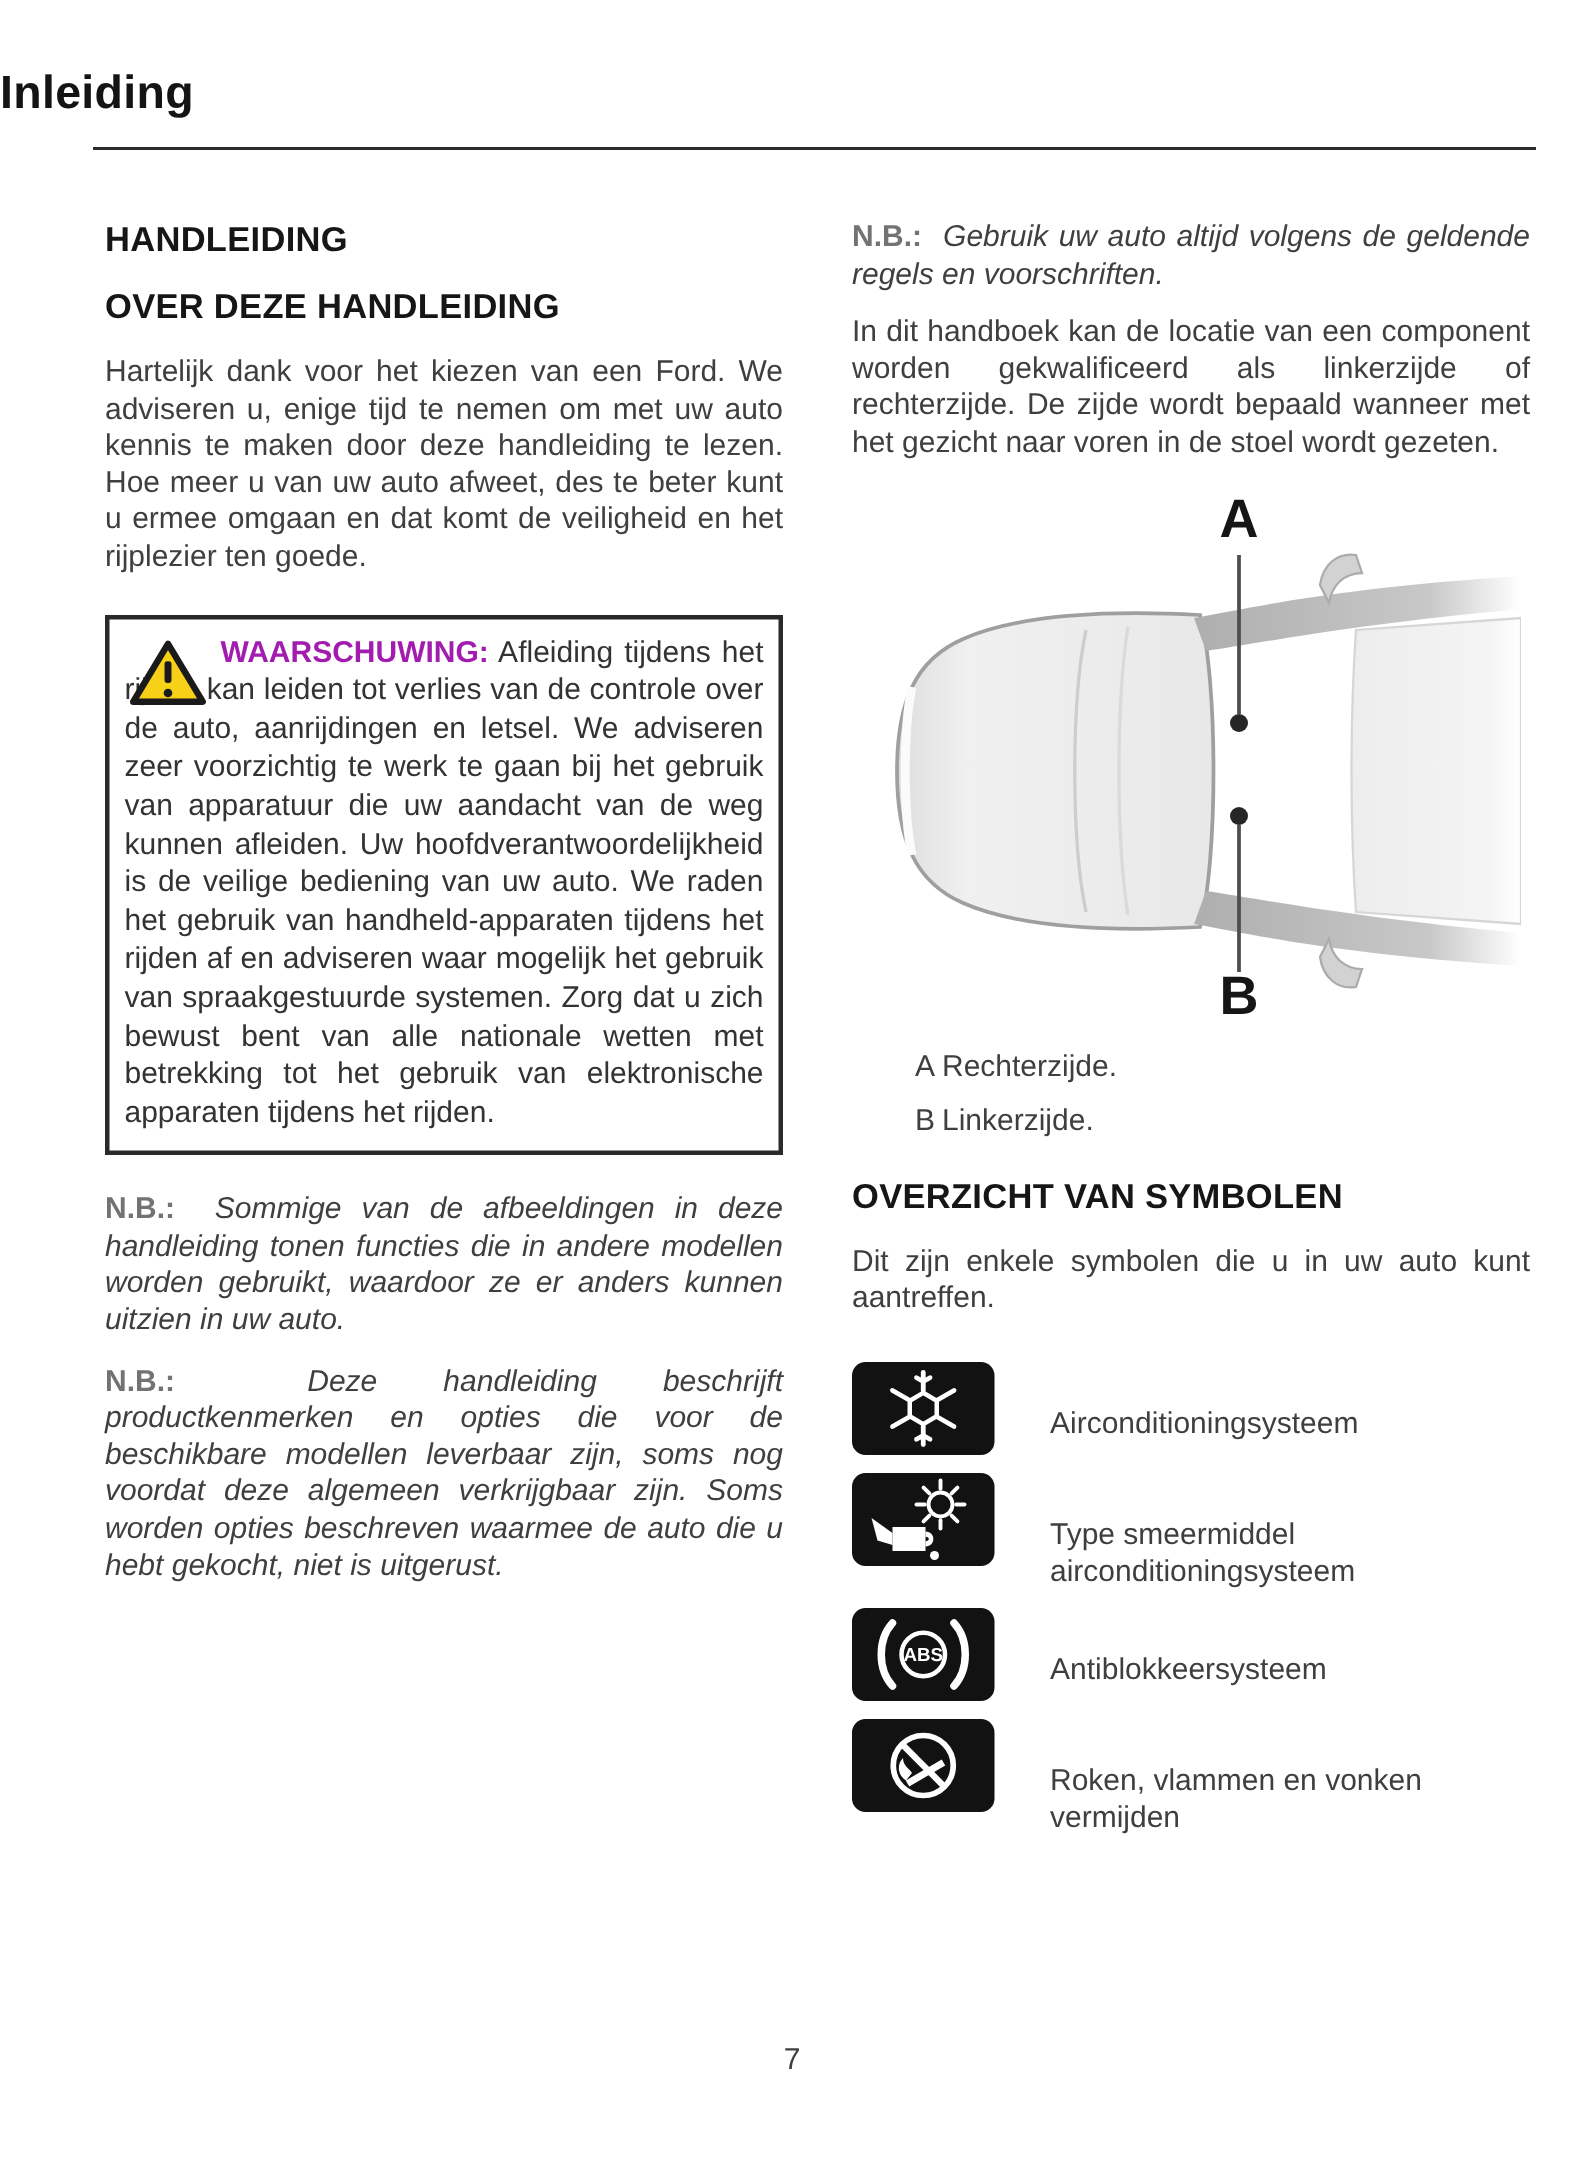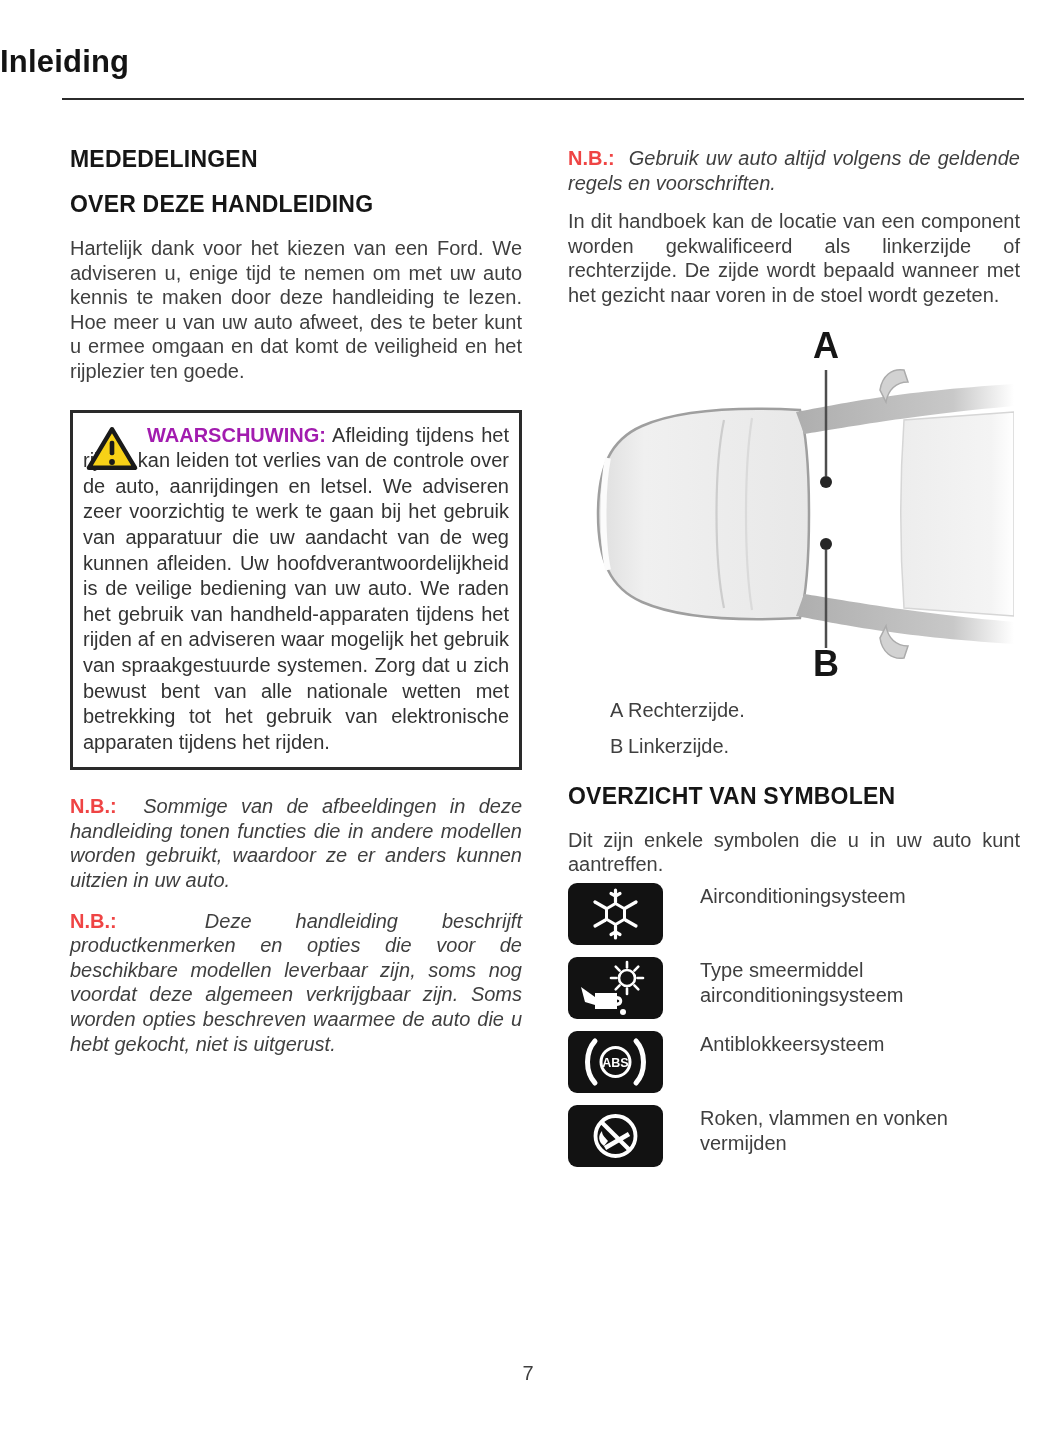--- a/index.html
+++ b/index.html
@@ -54,21 +54,21 @@
   p.note {
     font-size: 20px;
     line-height: 1.23;
     font-style: italic;
     text-align: justify;
     margin: 0 0 16px 0;
   }
   .note-label {
     font-style: normal;
     font-weight: 700;
-    color: #ef4444;
+    color: #737373;
   }
   a.doc-link {
     color: #1b5e92;
     font-style: italic;
     text-decoration: underline;
   }
   .warning-box {
     border: 3px solid #2a2a2a;
     padding: 10px 10px 12px 10px;
     margin: 0 0 24px 0;
@@ -118,20 +118,21 @@
     border-radius: 9px;
     display: flex;
     align-items: center;
     justify-content: center;
     margin-right: 37px;
   }
   .symbol-label {
     font-size: 20px;
     line-height: 1.23;
     padding-top: 1px;
+    margin-top: 28px;
   }
   .page-number {
     position: absolute;
     top: 1362px;
     left: 0;
     width: 100%;
     text-align: center;
     font-size: 20px;
     color: #3f3f3f;
   }
@@ -139,21 +140,21 @@
 </head>
 <body>
 
 <div class="page">
 
   <div class="doc-title">Inleiding</div>
   <div class="title-rule"></div>
 
   <div class="col col-left">
 
-    <h2 class="section-heading">MEDEDELINGEN</h2>
+    <h2 class="section-heading">HANDLEIDING</h2>
 
 
     <h2 class="section-heading">OVER DEZE HANDLEIDING</h2>
 
     <p class="body-text">Hartelijk dank voor het kiezen van een Ford. We adviseren u, enige tijd te nemen om met uw auto kennis te maken door deze handleiding te lezen. Hoe meer u van uw auto afweet, des te beter kunt u ermee omgaan en dat komt de veiligheid en het rijplezier ten goede.</p>
 
     <div class="warning-box">
       <div class="warning-body">
         <svg class="warning-triangle" viewBox="0 0 56 48">
           <path d="M28 4 L52 44 L4 44 Z" fill="#f7d117" stroke="#1a1a1a" stroke-width="4.5" stroke-linejoin="round"></path>
@@ -228,21 +229,21 @@
         <span>Rechterzijde.</span>
       </div>
       <div class="legend-row">
         <span class="legend-key">B</span>
         <span>Linkerzijde.</span>
       </div>
     </div>
 
     <h2 class="section-heading">OVERZICHT VAN SYMBOLEN</h2>
 
-    <p class="body-text" style="margin-bottom:6px">Dit zijn enkele symbolen die u in uw auto kunt aantreffen.</p>
+    <p class="body-text" style="margin-bottom:30px">Dit zijn enkele symbolen die u in uw auto kunt aantreffen.</p>
 
     <div class="symbol-list">
 
       <div class="symbol-row">
         <div class="symbol-tile">
           <svg width="95" height="62" viewBox="0 0 95 62">
             <g stroke="#ffffff" stroke-width="3.2" fill="none" stroke-linecap="round">
               <polygon points="47.5,20.5 56.5,25.8 56.5,36.2 47.5,41.5 38.5,36.2 38.5,25.8" stroke-width="3"></polygon>
               <line x1="47.5" y1="19" x2="47.5" y2="7"></line>
               <line x1="43" y1="10.5" x2="47.5" y2="13"></line>

